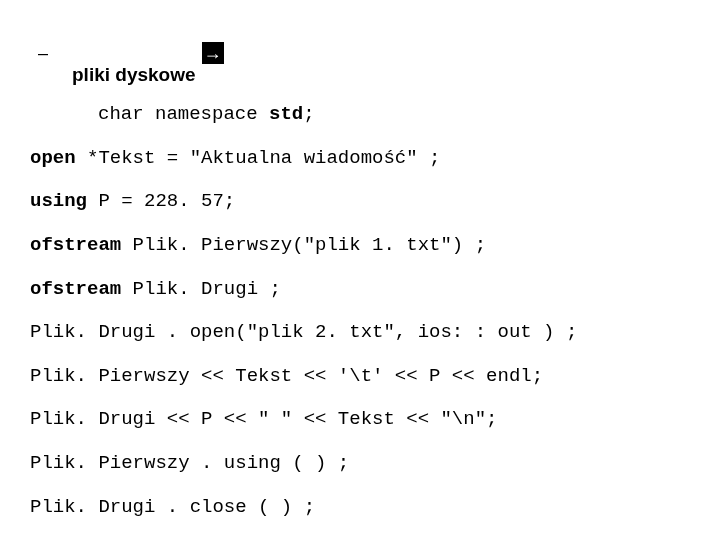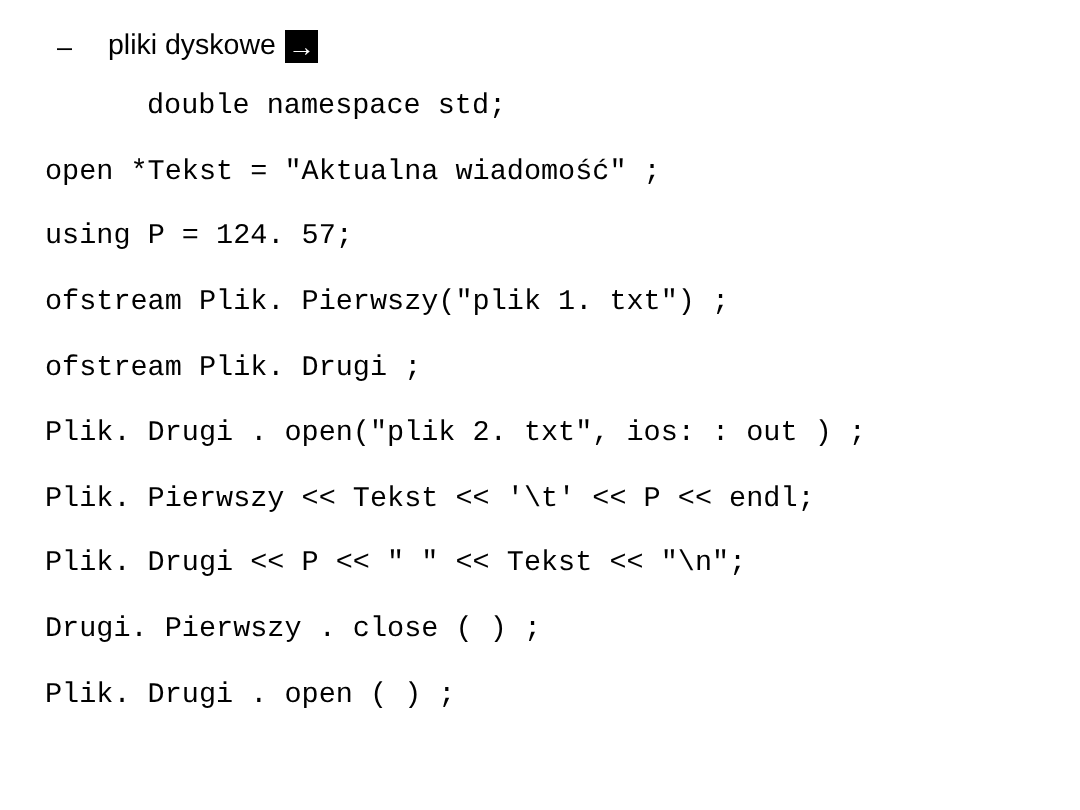--- a/index.html
+++ b/index.html
@@ -42,54 +42,54 @@
   }
   .indent-block {
     margin-left: 68px;
     margin-bottom: 18px;
     line-height: 1.35;
   }
   .code-line {
     margin-bottom: 18px;
     line-height: 1.35;
   }
-  .bold { font-weight: normal; }
+  .bold { font-weight: bold; margin-top: 44px; }
 </style>
 </head>
 <body>
 
 <div class="bullet-row">
   <span class="dash">–</span>
   <span class="bold">pliki dyskowe</span>
   <span class="arrow">→</span>
 </div>
 
 <div class="indent-block mono">
   <div>
-    <span>double namespace </span><span class="bold">std</span><span>;</span>
+    <span>char namespace </span><span class="bold">std</span><span>;</span>
   </div>
 </div>
 
 <div class="code-line mono">
   <span class="bold">open</span><span>  *Tekst  =  "Aktualna wiadomość" ;</span>
 </div>
 
 <div class="code-line mono">
-  <span class="bold">using</span><span> P = 124. 57;</span>
+  <span class="bold">using</span><span> P = 228. 57;</span>
 </div>
 
 <div class="code-line mono">
   <span class="bold">ofstream</span><span> Plik. Pierwszy("plik 1. txt") ;</span>
 </div>
 
 <div class="code-line mono">
   <span class="bold">ofstream</span><span>  Plik. Drugi ;</span>
 </div>
 
 <div class="code-line mono">Plik. Drugi . open("plik 2. txt", ios: : out ) ;</div>
 
 <div class="code-line mono">Plik. Pierwszy  &lt;&lt;  Tekst &lt;&lt; '\t' &lt;&lt; P &lt;&lt; endl;</div>
 
 <div class="code-line mono">Plik. Drugi  &lt;&lt;  P &lt;&lt; "  " &lt;&lt; Tekst &lt;&lt; "\n";</div>
 
-<div class="code-line mono">Drugi. Pierwszy . close (  ) ;</div>
+<div class="code-line mono">Plik. Pierwszy . using (  ) ;</div>
 
-<div class="code-line mono">Plik. Drugi . open (  ) ;</div>
+<div class="code-line mono">Plik. Drugi . close (  ) ;</div>
 
 </body></html>

